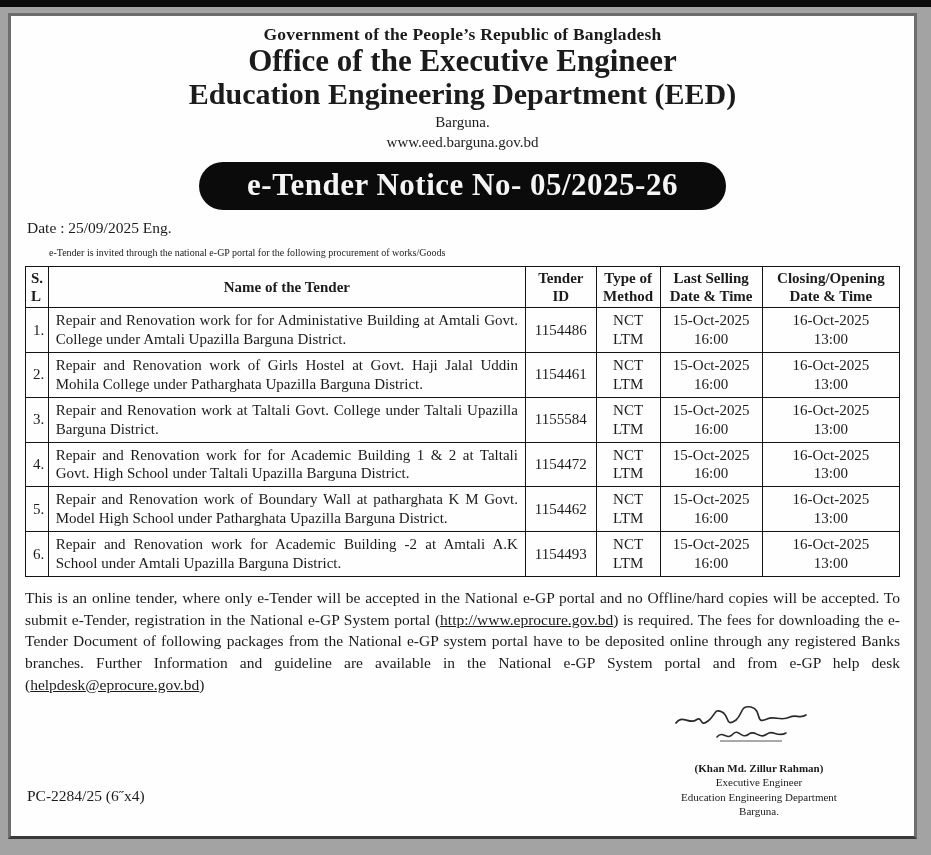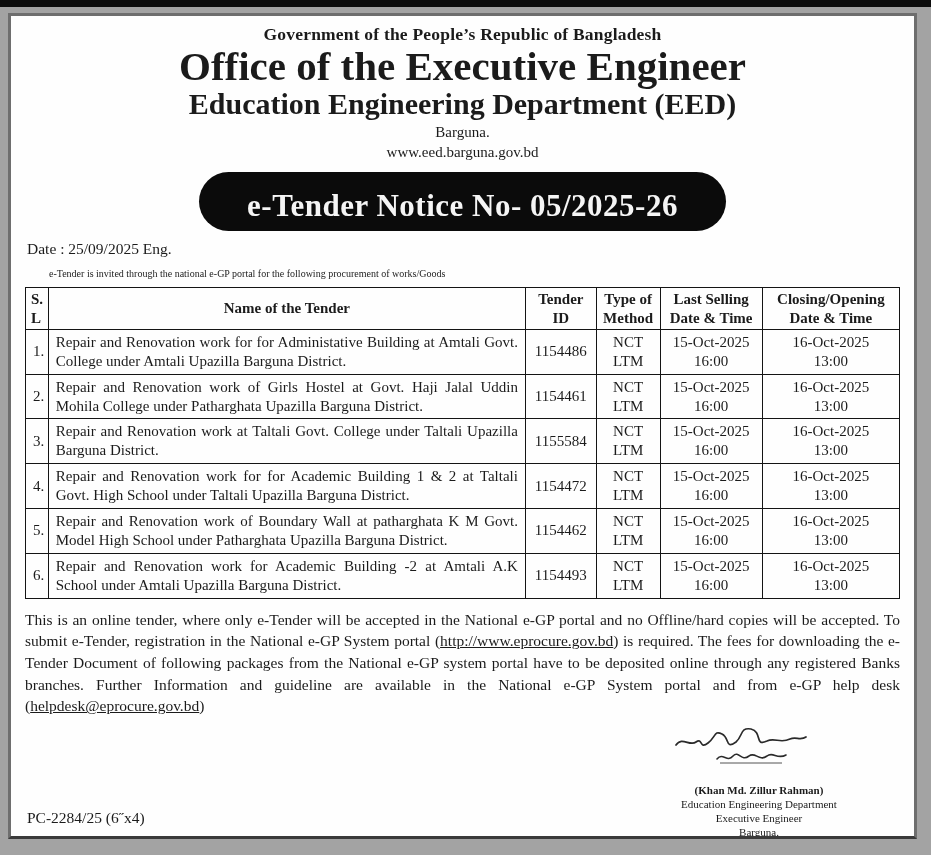--- a/index.html
+++ b/index.html
@@ -20,30 +20,30 @@
     position: absolute; left: 8px; top: 13px;
     width: 909px; height: 826px;
     border: 3px solid #6e6e6e;
     border-bottom-color: #3a3a3a;
     background: #fefefe;
     padding: 8px 14px 0 14px;
     overflow: hidden;
   }
   .center { text-align: center; }
   .govt-line { font-size: 17.5px; font-weight: bold; letter-spacing: .2px; }
-  .office-line { font-size: 41px; font-weight: bold; line-height: 1.06; }
+  .office-line { font-size: 31px; font-weight: bold; line-height: 1.06; }
   .dept-line { font-size: 30px; font-weight: bold; line-height: 1.06; }
   .district-line { font-size: 15px; margin-top: 4px; }
   .website-line { font-size: 15px; margin-top: 3px; }
   .banner-wrap { text-align: center; margin: 11px 0 9px 0; }
   .banner {
     display: inline-block;
     background: #0b0b0b; color: #f5f5f5;
     font-size: 31px; font-weight: bold;
-    padding: 16px 48px 7px 48px;
+    padding: 5px 48px 7px 48px;
     border-radius: 30px;
     letter-spacing: .5px;
   }
   .memo-row {
     display: flex; justify-content: space-between;
     font-size: 15.5px; margin-top: 6px; padding: 0 2px;
   }
   .intro-line { font-size: 10px; margin-top: 10px; padding-left: 24px; }
   table.tender {
     width: 100%; border-collapse: collapse;
@@ -204,21 +204,21 @@
     <div class="notes"><span>This is an online tender, where only e-Tender will be accepted in the National e-GP portal and no Offline/hard copies will be accepted. To submit e-Tender, registration in the National e-GP System portal (</span><span class="doclink">http://www.eprocure.gov.bd</span><span>) is required. The fees for downloading the e-Tender Document of following packages from the National e-GP system portal have to be deposited online through any registered Banks branches. Further Information and guideline are available in the National e-GP System portal and from e-GP help desk (</span><span class="doclink">helpdesk@eprocure.gov.bd</span><span>)</span></div>
 
     <div class="footer">
       <svg class="sig-scribble" width="160" height="56" viewBox="0 0 160 56">
         <path d="M14,26 C20,17 28,28 34,23 C41,18 37,31 46,24 C54,18 52,11 60,15 C68,19 63,31 74,23 C81,17 78,8 89,10 C101,13 92,28 105,22 C113,18 118,25 128,20 C134,17 138,22 144,18" stroke="#2a2a2a" fill="none" stroke-width="1.7" stroke-linecap="round"></path>
         <path d="M55,40 C61,33 65,44 71,37 C77,31 79,43 87,37 C93,32 97,43 105,37 C111,32 115,41 124,36" stroke="#2a2a2a" fill="none" stroke-width="1.6" stroke-linecap="round"></path>
         <path d="M58,44 L120,44" stroke="#2a2a2a" fill="none" stroke-width="0.8"></path>
       </svg>
       <div class="signatory">
         <div class="sig-name">(Khan Md. Zillur Rahman)</div>
+        <div>Executive Engineer</div>
         <div>Education Engineering Department</div>
-        <div>Executive Engineer</div>
         <div>Barguna.</div>
       </div>
       <div class="press-code">PC-2284/25 (6˝x4)</div>
     </div>
 
   </div>
 </div>
 
 </body></html>

